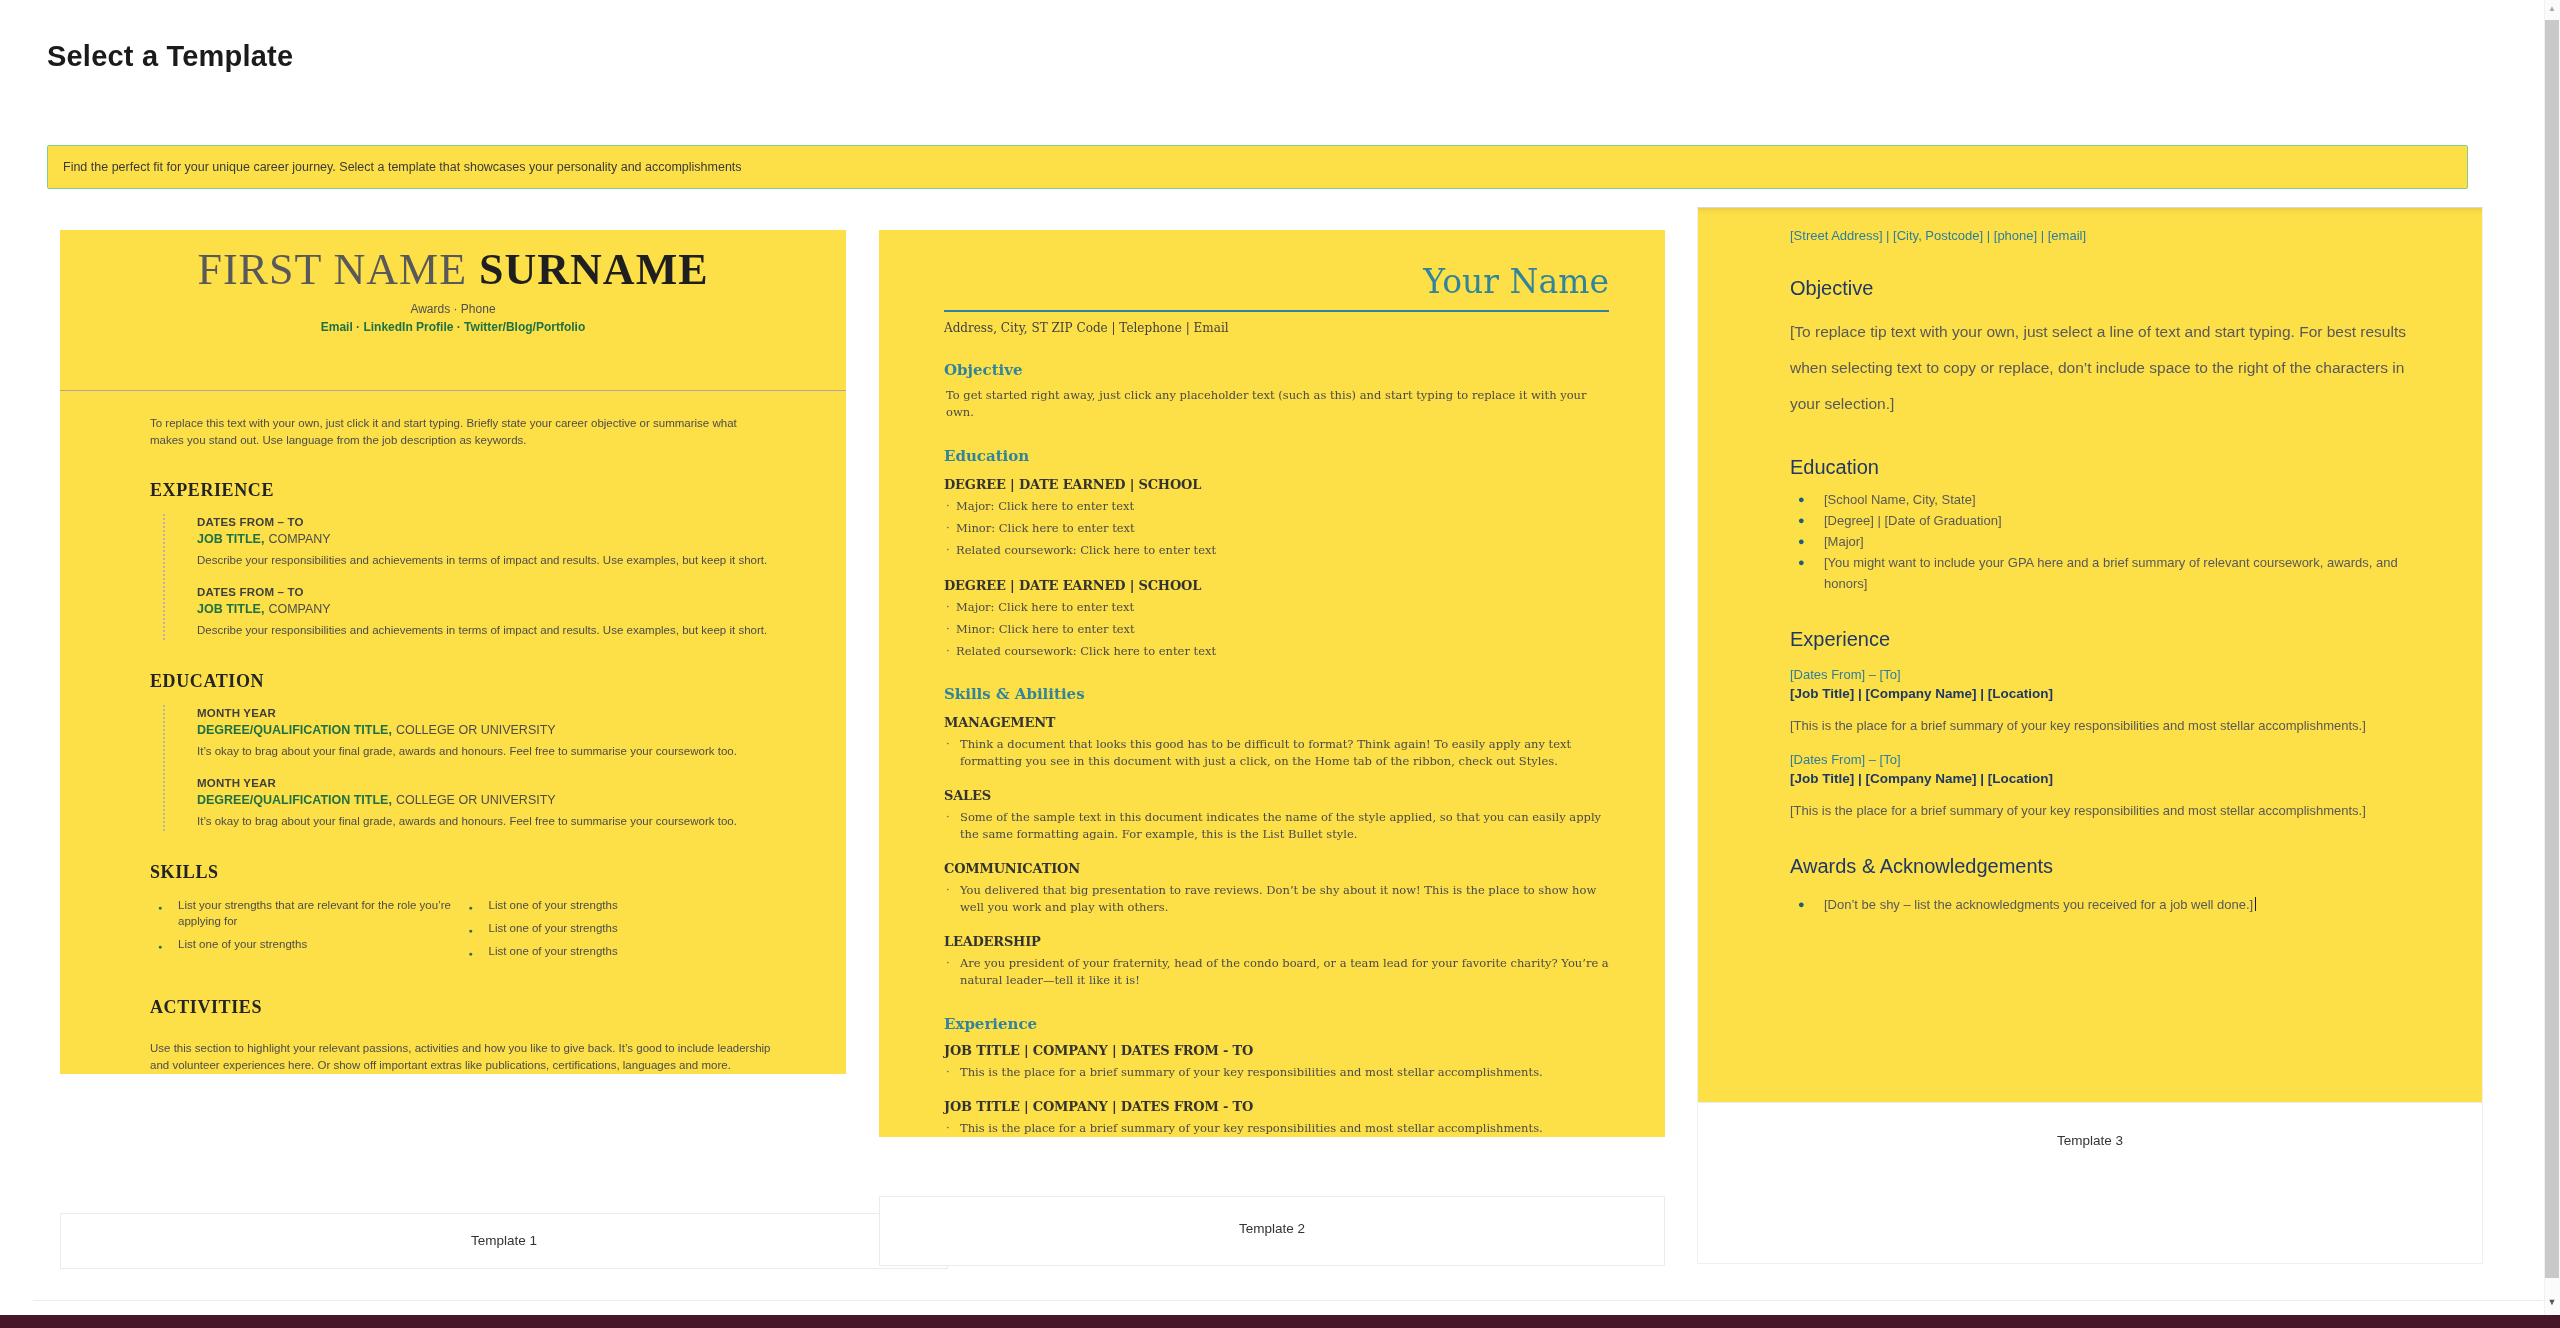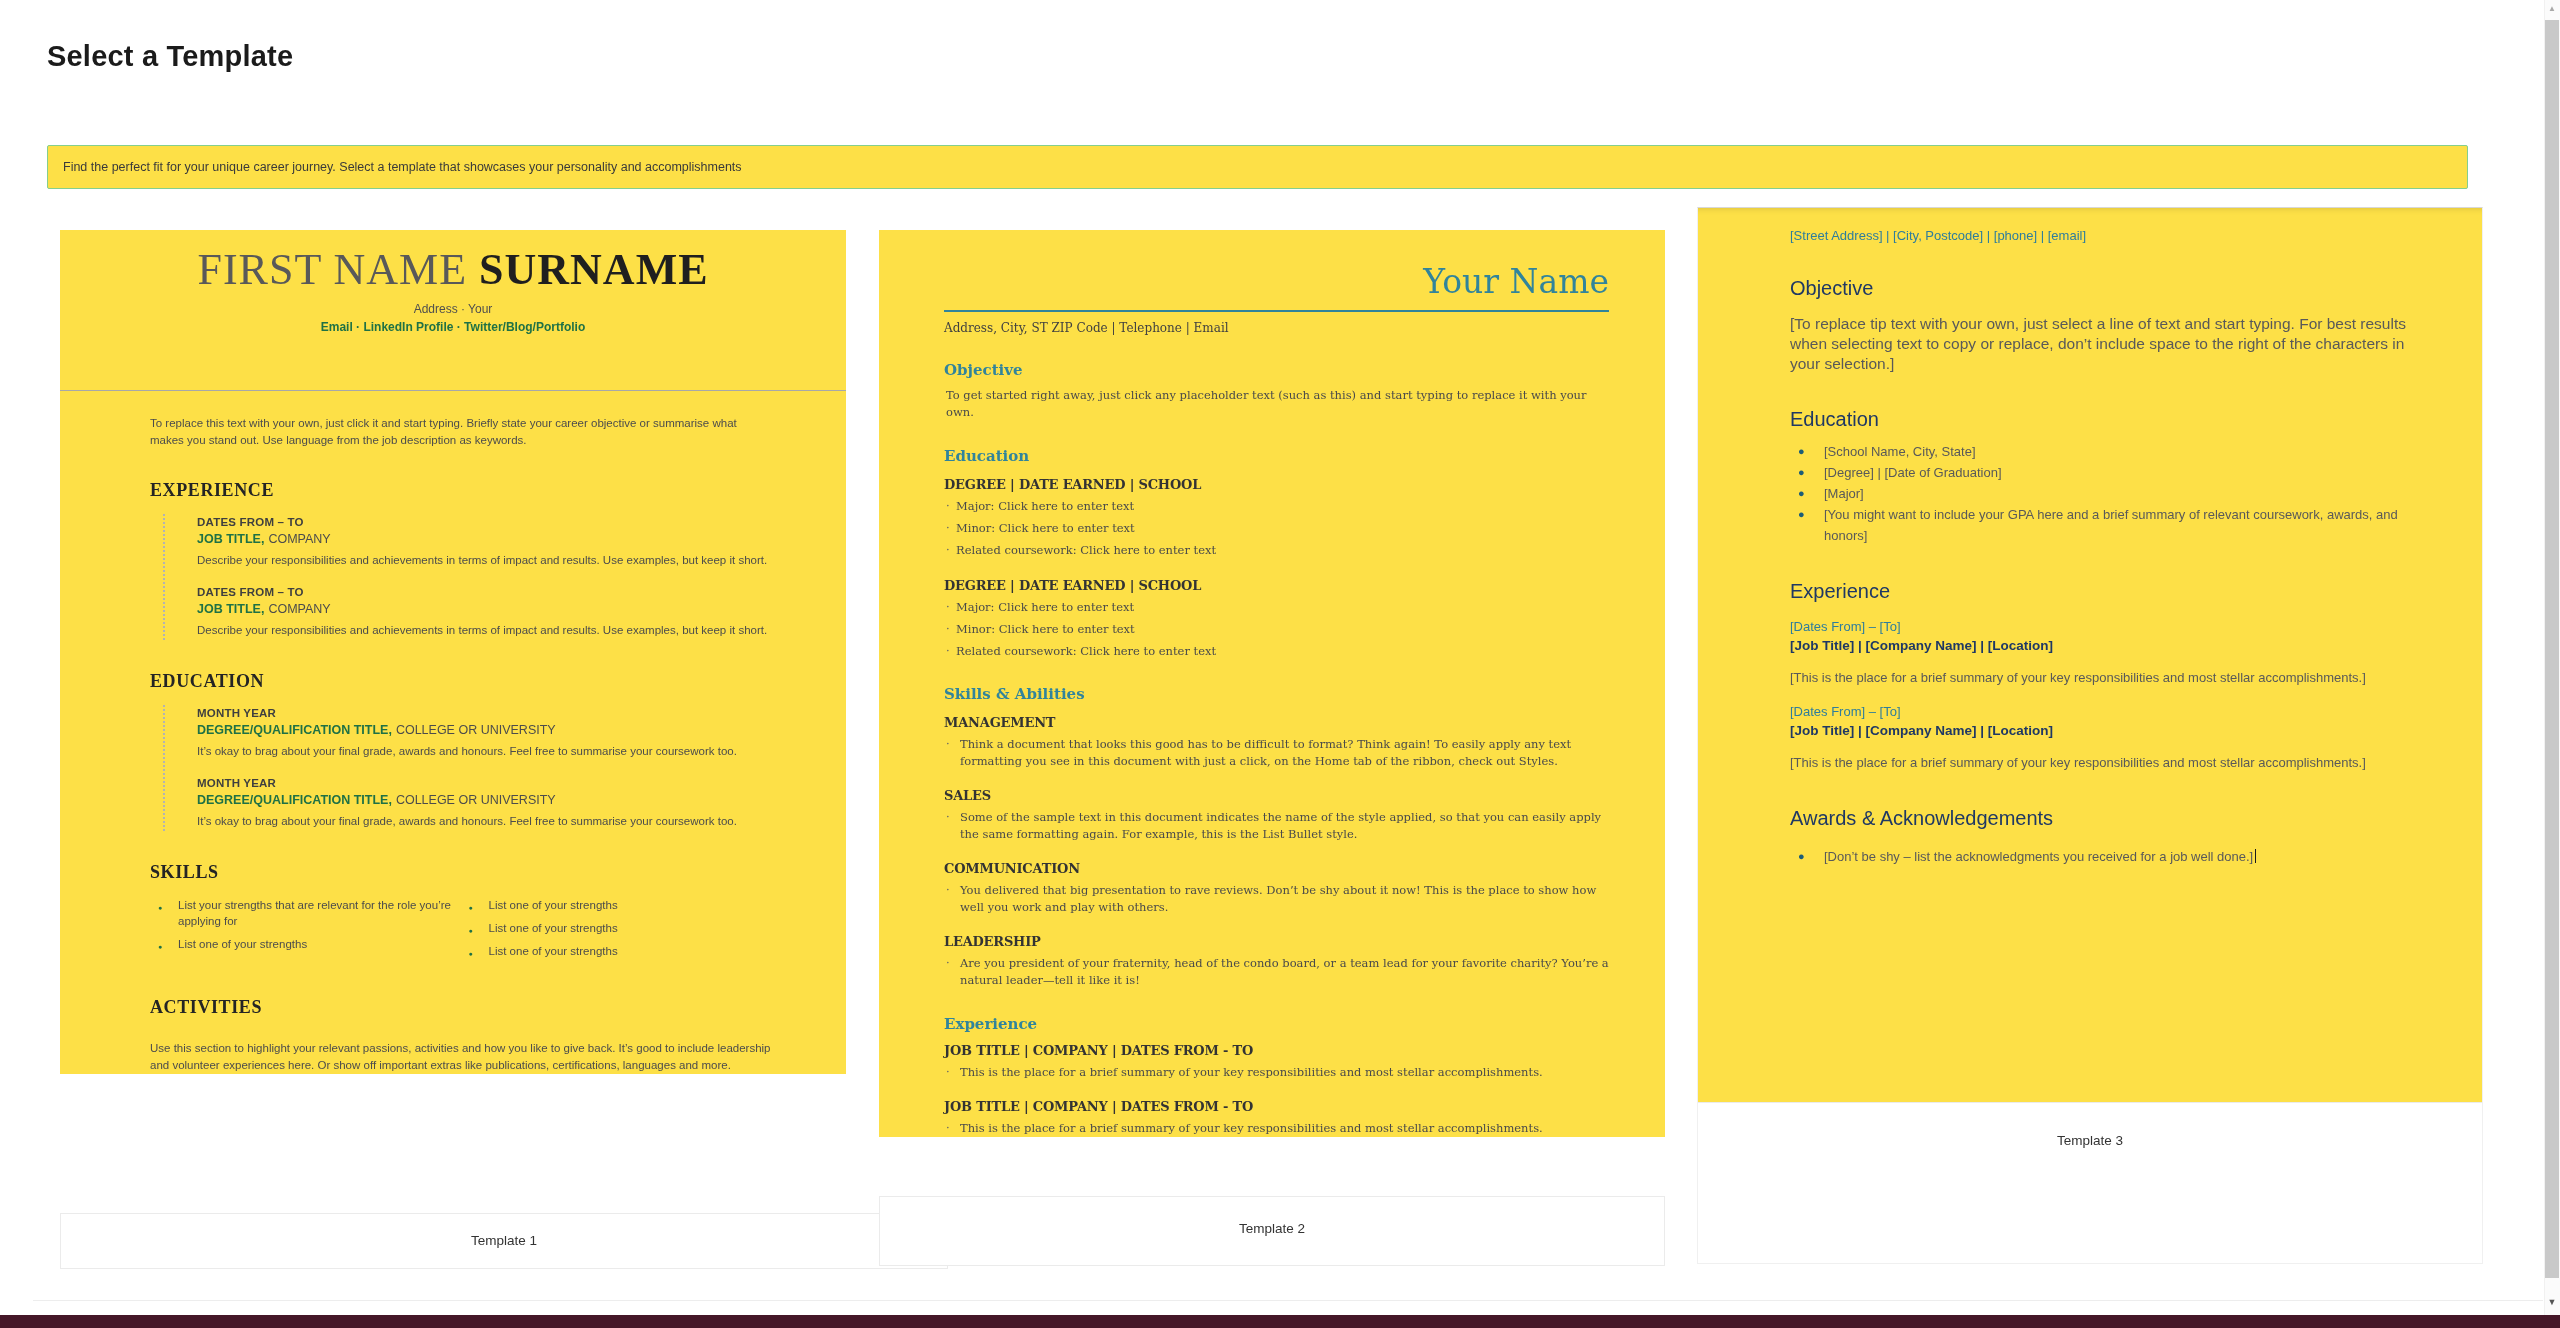--- a/index.html
+++ b/index.html
@@ -62,21 +62,21 @@
   .t2-li{display:flex;font-size:11.5px;color:#4a4a4a;line-height:15px;margin-top:7px;}
   .t2-li .b{width:10px;flex:none;padding-left:2px;color:#666;}
   .t2-pli{display:flex;font-size:11.5px;color:#4a4a4a;line-height:17px;margin-top:6px;}
   .t2-pli .b{width:14px;flex:none;padding-left:2px;color:#666;}
 
   
   .t3-inner{padding-left:92px;width:620px;}
   .t3-name{font-size:38px;font-weight:700;color:#1f3864;margin-top:42px;letter-spacing:.5px;}
   .t3-contact{margin-top:20px;font-size:13px;color:#2e7d9c;}
   .t3-h{margin-top:34px;font-size:20px;font-weight:400;color:#1f3864;}
-  .t3-obj{margin-top:14px;font-size:15.5px;line-height:20px;color:#595959;}
+  .t3-obj{margin-top:14px;font-size:15.5px;line-height:36px;color:#595959;}
   .t3-ul{margin-top:10px;}
   .t3-li{display:flex;font-size:13px;line-height:21px;color:#595959;}
   .t3-li .b{width:26px;flex:none;padding-left:8px;color:#1c5d77;font-size:11px;}
   .t3-dates{margin-top:16px;font-size:13px;color:#2e7d9c;}
   .t3-job{margin-top:4px;font-size:13.5px;font-weight:700;color:#1f3864;}
   .t3-desc{margin-top:14px;font-size:13px;line-height:21px;color:#595959;}
   .t3-aw{margin-top:16px;}
   .caret{display:inline-block;width:1px;height:14px;background:#1a1a1a;margin-left:2px;vertical-align:-2px;}
 
   
@@ -94,21 +94,21 @@
 
   <div class="page-title">Select a Template</div>
 
   <div class="banner">
     <span>Find the perfect fit for your unique career journey. Select a template that showcases your personality and accomplishments</span>
   </div>
 
   <div class="tpl tpl1">
     <div class="t1-head">
       <div class="t1-name"><span>FIRST NAME</span> <span class="strong">SURNAME</span></div>
-      <div class="t1-c1">Address · Your</div>
+      <div class="t1-c1">Awards · Phone</div>
       <div class="t1-c2">Email · LinkedIn Profile · Twitter/Blog/Portfolio</div>
     </div>
     <hr class="t1-hr">
     <div class="t1-body">
       <div class="t1-obj">To replace this text with your own, just click it and start typing. Briefly state your career objective or summarise what makes you stand out. Use language from the job description as keywords.</div>
 
       <div class="t1-sec">EXPERIENCE</div>
       <div class="t1-group">
         <div class="t1-entry">
           <div class="t1-dates">DATES FROM – TO</div>

